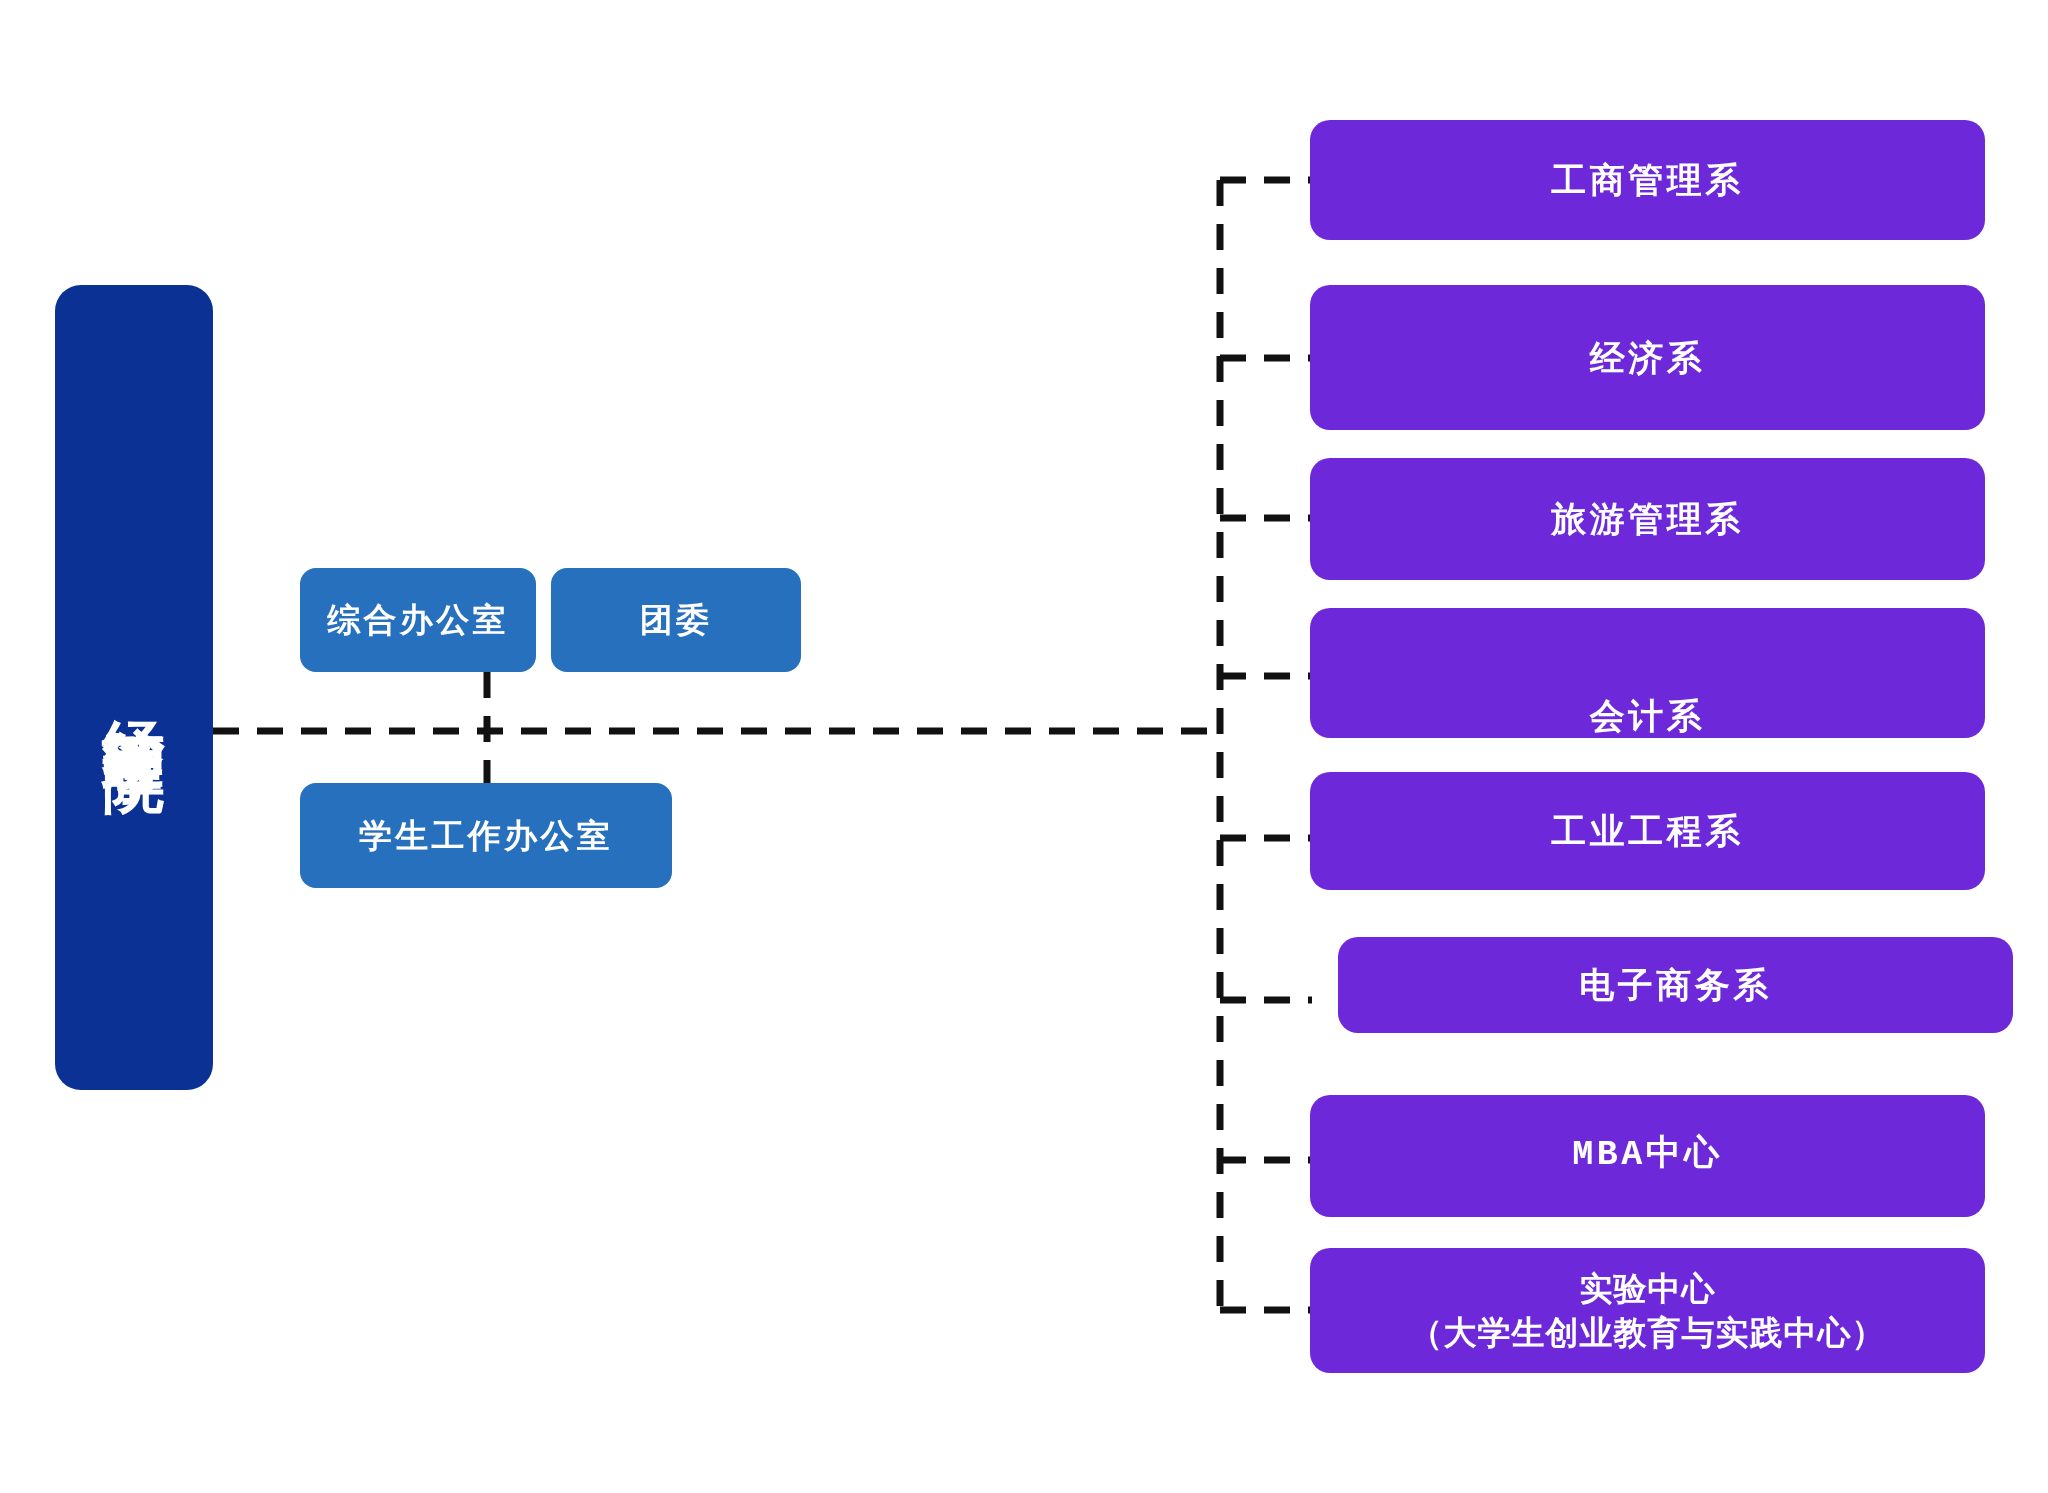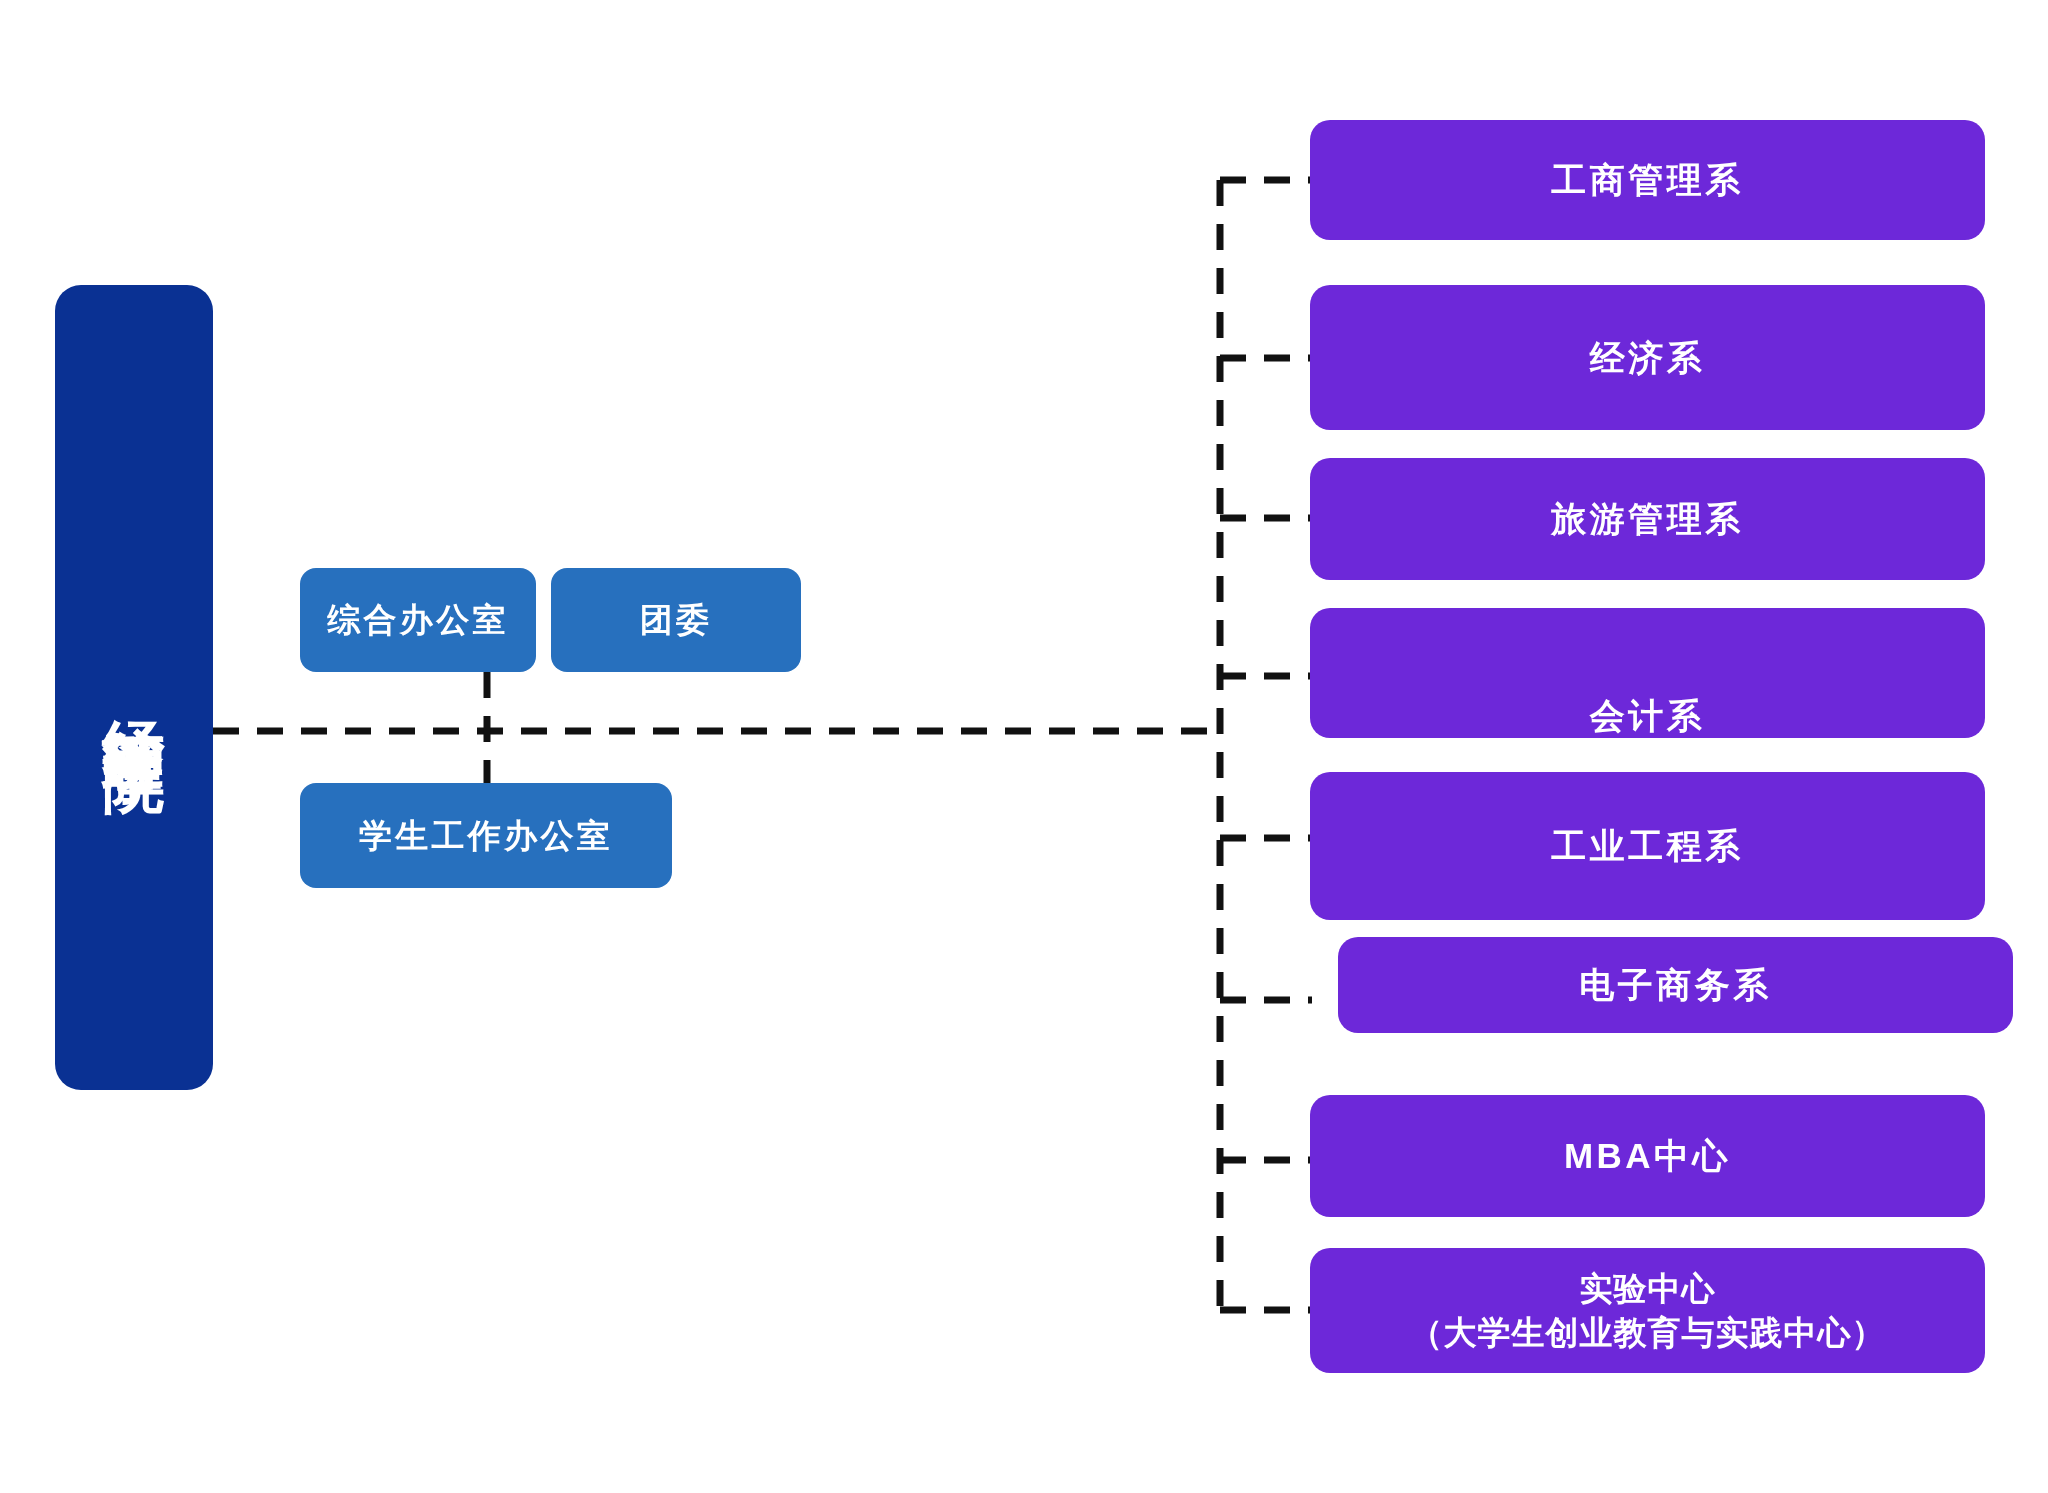--- a/index.html
+++ b/index.html
@@ -137,29 +137,29 @@
   </div>
 
   <div class="node dept" style="top:458px;height:122px;">
     <span>旅游管理系</span>
   </div>
 
   <div class="node dept" style="top:608px;height:130px;align-items:flex-end;">
     <span>会计系</span>
   </div>
 
-  <div class="node dept" style="top:772px;height:148px;">
+  <div class="node dept" style="top:772px;height:118px;">
     <span>工业工程系</span>
   </div>
 
   <div class="node dept" style="top:937px;height:96px;margin-left:28px;">
     <span>电子商务系</span>
   </div>
 
-  <div class="node dept" style="top:1095px;height:122px;">
+  <div class="node dept" style="top:1095px;height:122px;font-family:Liberation Mono, monospace;">
     <span>MBA中心</span>
   </div>
 
   <div class="node dept two-line" style="top:1248px;height:125px;">
     <span class="lines">
       <span>实验中心</span><br>
       <span>（大学生创业教育与实践中心）</span>
     </span>
   </div>
 

